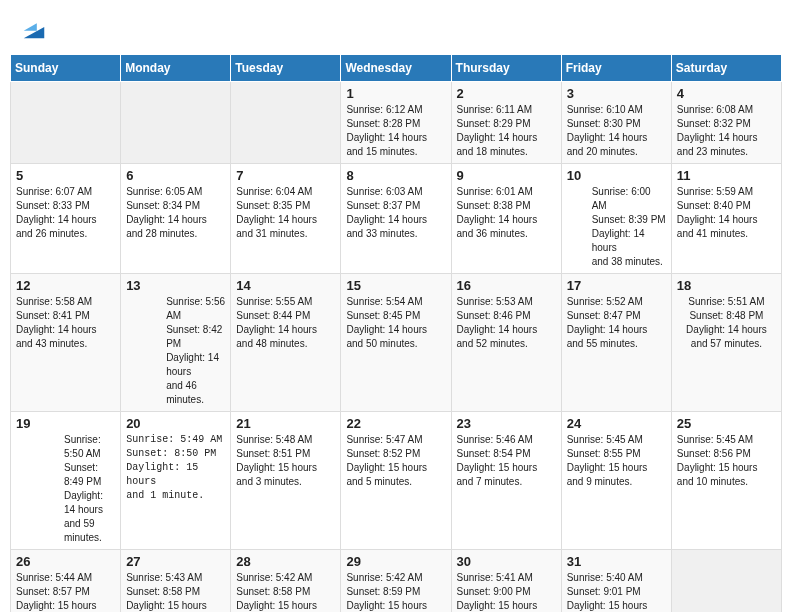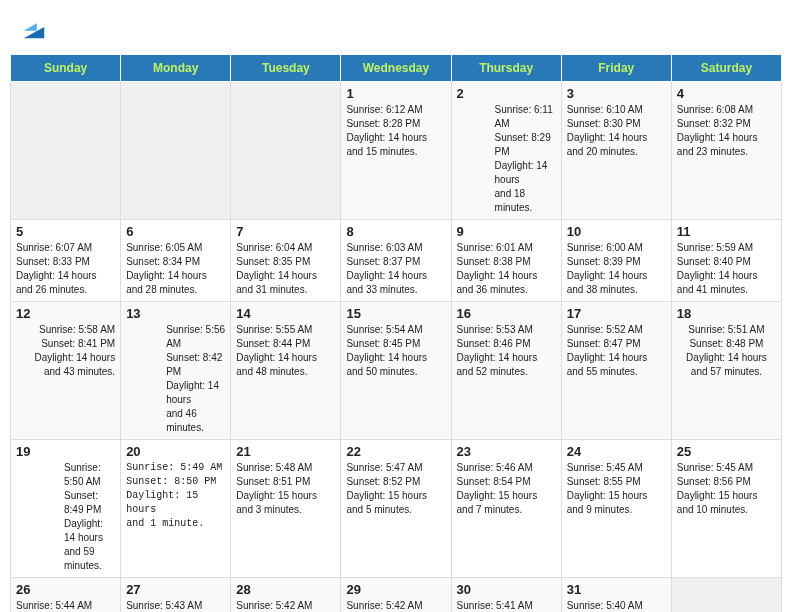--- a/index.html
+++ b/index.html
@@ -45,25 +45,25 @@
       font-size: 14px;
       color: #444;
     }
     table {
       width: 100%;
       border-collapse: collapse;
       table-layout: fixed;
     }
     thead tr th {
       background-color: #2979b8;
-      color: #bef264;
+      color: #ffffff;
       font-size: 12px;
       font-weight: bold;
       padding: 6px 4px;
-      text-align: center;
+      text-align: left;
       border: 1px solid #fff;
     }
     tbody tr td {
       vertical-align: top;
       font-size: 10px;
       color: #222;
       padding: 4px 5px;
       border: 1px solid #ddd;
       background: #fff;
       height: 80px;
@@ -127,21 +127,21 @@
         <td class="empty"></td>
         <td>
           <span class="day-num">1</span>
           <div class="cell-info" style="white-space: pre-line;">Sunrise: 6:12 AM
 Sunset: 8:28 PM
 Daylight: 14 hours
 and 15 minutes.</div>
         </td>
         <td>
           <span class="day-num">2</span>
-          <div class="cell-info" style="white-space: pre-line; margin-left: 38px;">Sunrise: 6:11 AM
+          <div class="cell-info" style="white-space: pre-line;">Sunrise: 6:11 AM
 Sunset: 8:29 PM
 Daylight: 14 hours
 and 18 minutes.</div>
         </td>
         <td>
           <span class="day-num">3</span>
           <div class="cell-info" style="white-space: pre-line;">Sunrise: 6:10 AM
 Sunset: 8:30 PM
 Daylight: 14 hours
 and 20 minutes.</div>
@@ -185,37 +185,37 @@
         </td>
         <td>
           <span class="day-num">9</span>
           <div class="cell-info" style="white-space: pre-line;">Sunrise: 6:01 AM
 Sunset: 8:38 PM
 Daylight: 14 hours
 and 36 minutes.</div>
         </td>
         <td>
           <span class="day-num">10</span>
-          <div class="cell-info" style="white-space: pre-line;">Sunrise: 6:00 AM
+          <div class="cell-info" style="white-space: pre-line; margin-left: 25px;">Sunrise: 6:00 AM
 Sunset: 8:39 PM
 Daylight: 14 hours
 and 38 minutes.</div>
         </td>
         <td>
           <span class="day-num">11</span>
           <div class="cell-info" style="white-space: pre-line;">Sunrise: 5:59 AM
 Sunset: 8:40 PM
 Daylight: 14 hours
 and 41 minutes.</div>
         </td>
       </tr>
       <tr>
         <td>
           <span class="day-num">12</span>
-          <div class="cell-info" style="white-space: pre-line; text-align: right;">Sunrise: 5:58 AM
+          <div class="cell-info" style="white-space: pre-line;">Sunrise: 5:58 AM
 Sunset: 8:41 PM
 Daylight: 14 hours
 and 43 minutes.</div>
         </td>
         <td>
           <span class="day-num">13</span>
           <div class="cell-info" style="white-space: pre-line; margin-left: 40px;">Sunrise: 5:56 AM
 Sunset: 8:42 PM
 Daylight: 14 hours
 and 46 minutes.</div>

